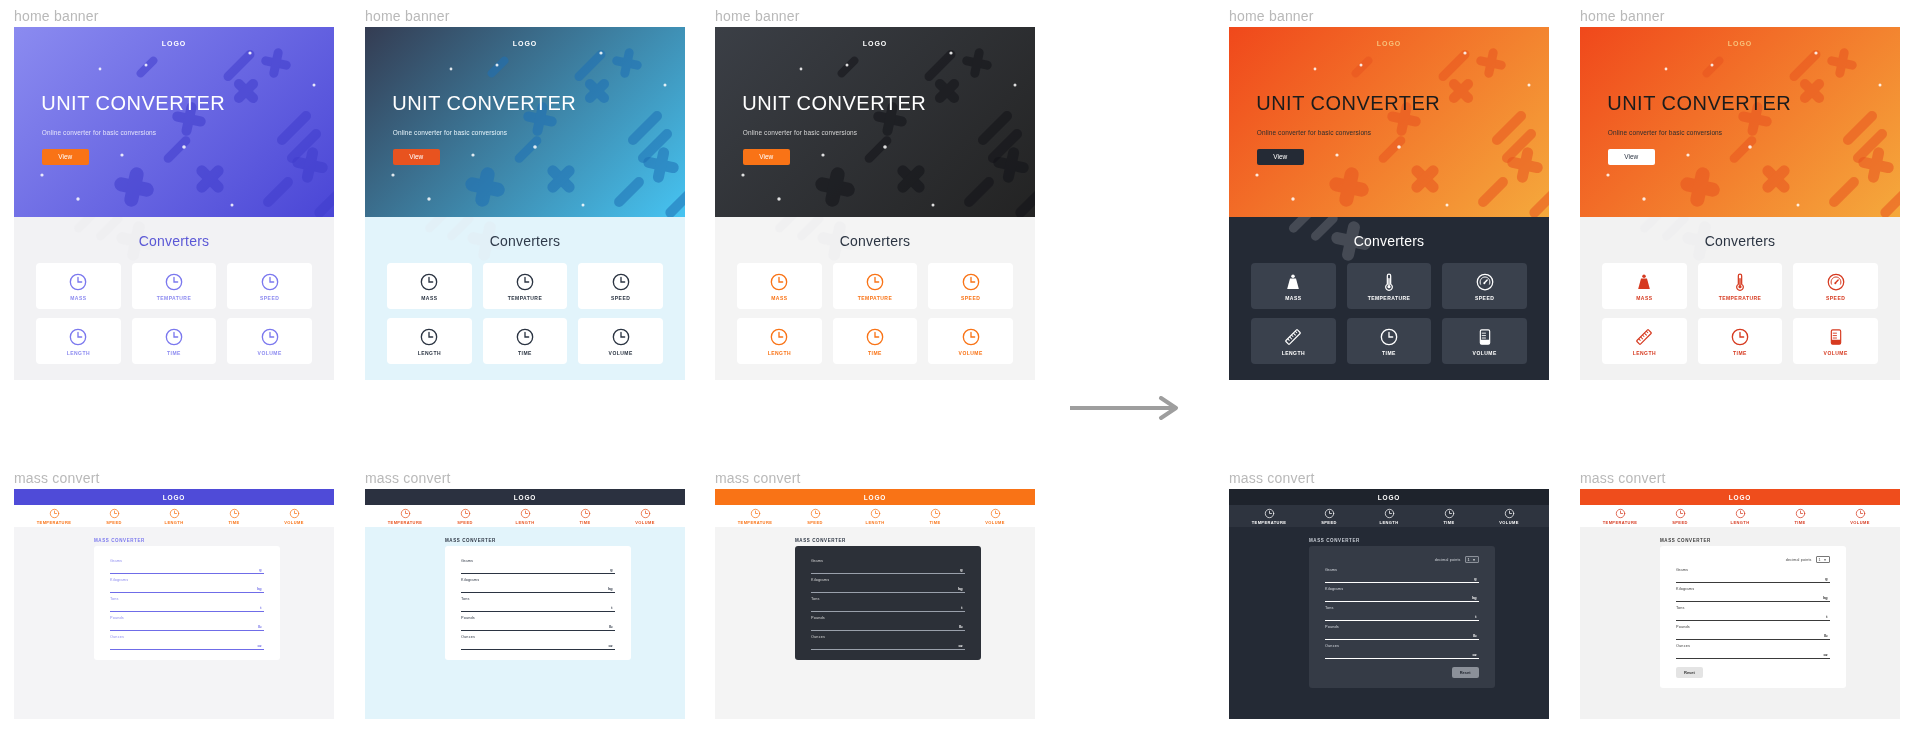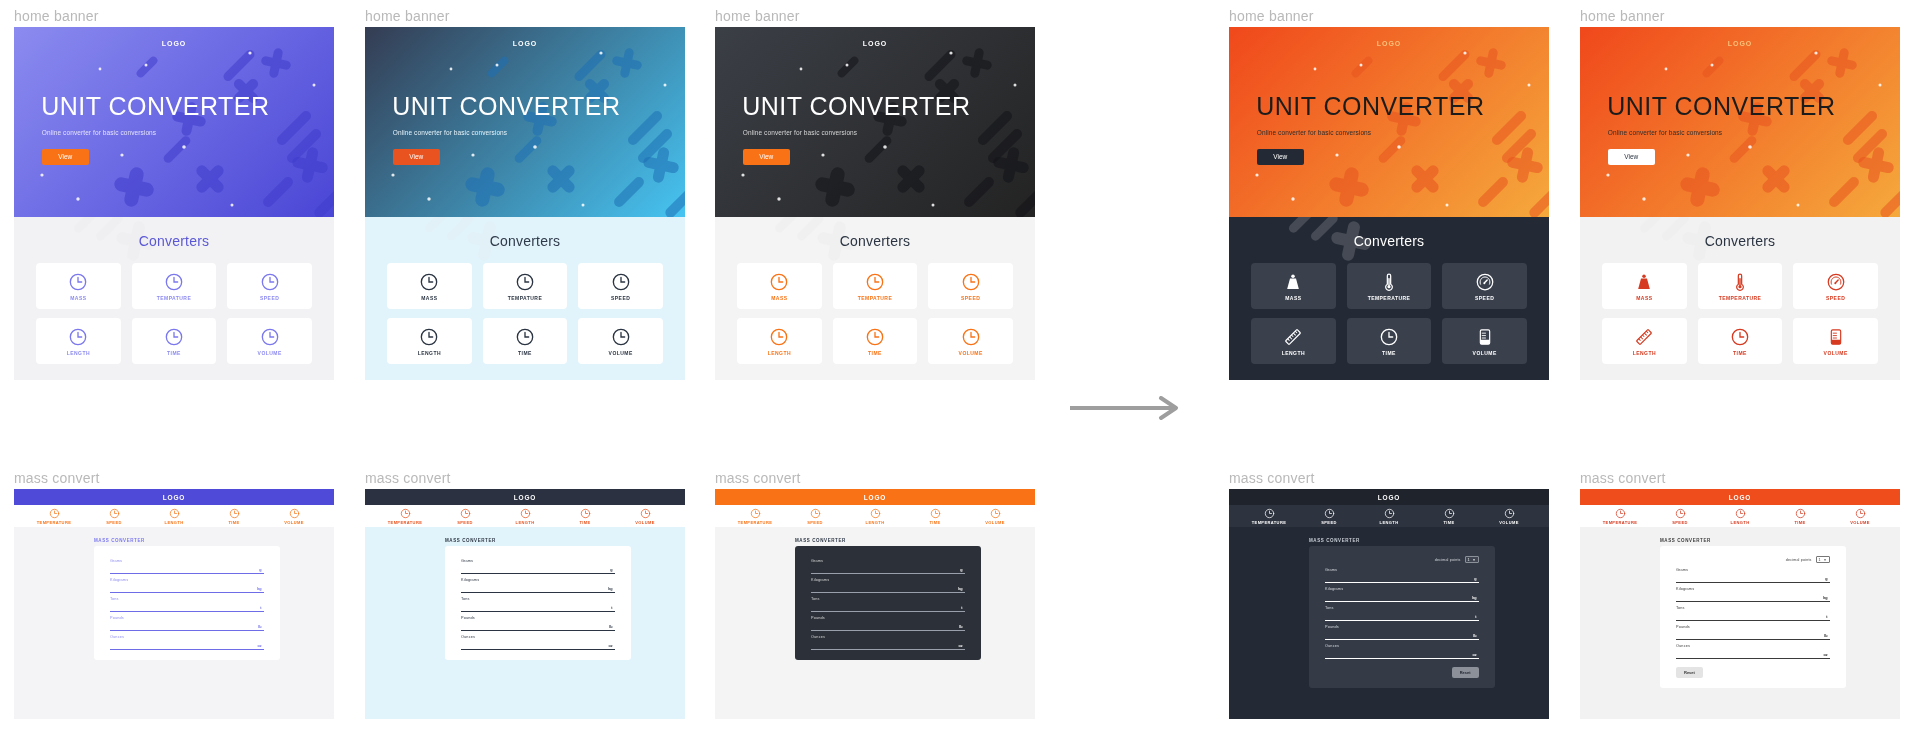--- a/index.html
+++ b/index.html
@@ -20,21 +20,21 @@
   .frame { position: relative; overflow: hidden; }
 
   
   .hero { position: relative; overflow: hidden; }
   .hero-logo {
     position: absolute; top: 7%; left: 0; right: 0; text-align: center;
     font-size: 7px; letter-spacing: 1px; font-weight: bold;
   }
   .hero-title {
     position: absolute; left: 8.5%; top: 34%;
-    font-size: 25px; font-weight: 300; letter-spacing: .5px;
+    font-size: 20px; font-weight: 300; letter-spacing: .5px;
     font-family: "Liberation Sans", sans-serif;
     white-space: nowrap;
   }
   .hero-sub {
     position: absolute; left: 8.7%; top: 53.5%;
     font-size: 6.5px; letter-spacing: .1px; white-space: nowrap;
   }
   .hero-btn {
     position: absolute; left: 8.7%; top: 64%;
     width: 47px; height: 16px; border-radius: 2px;

